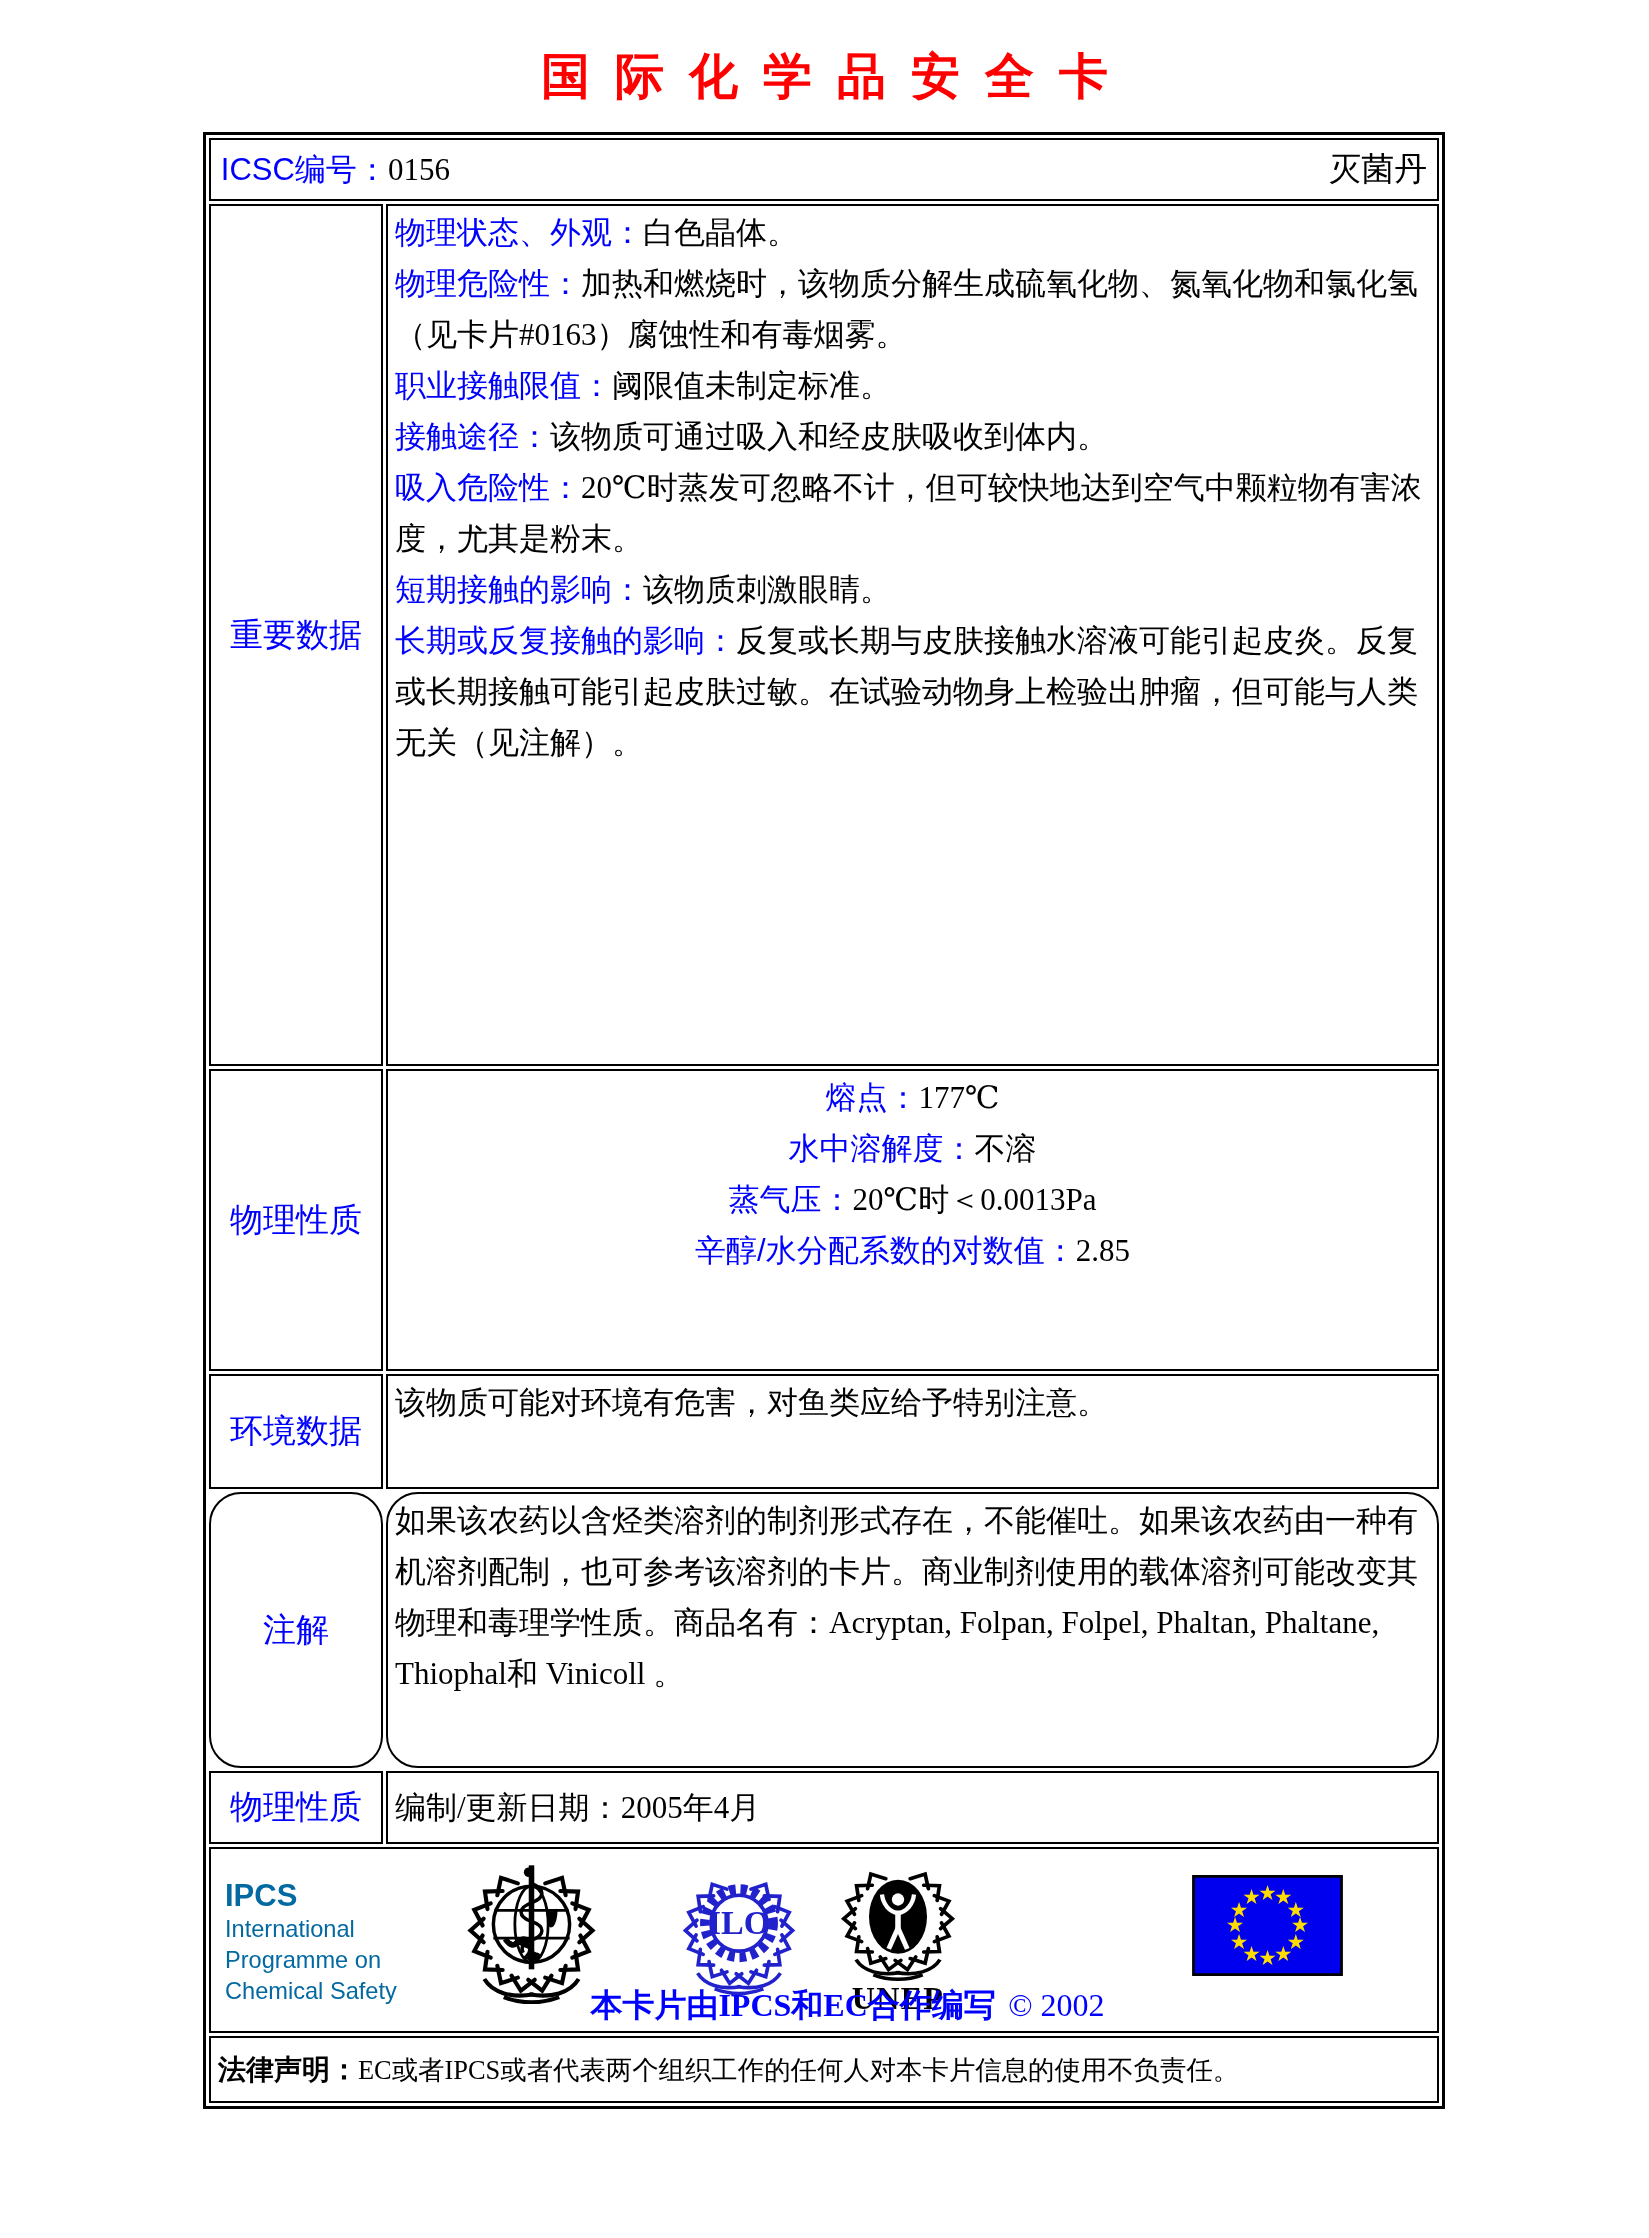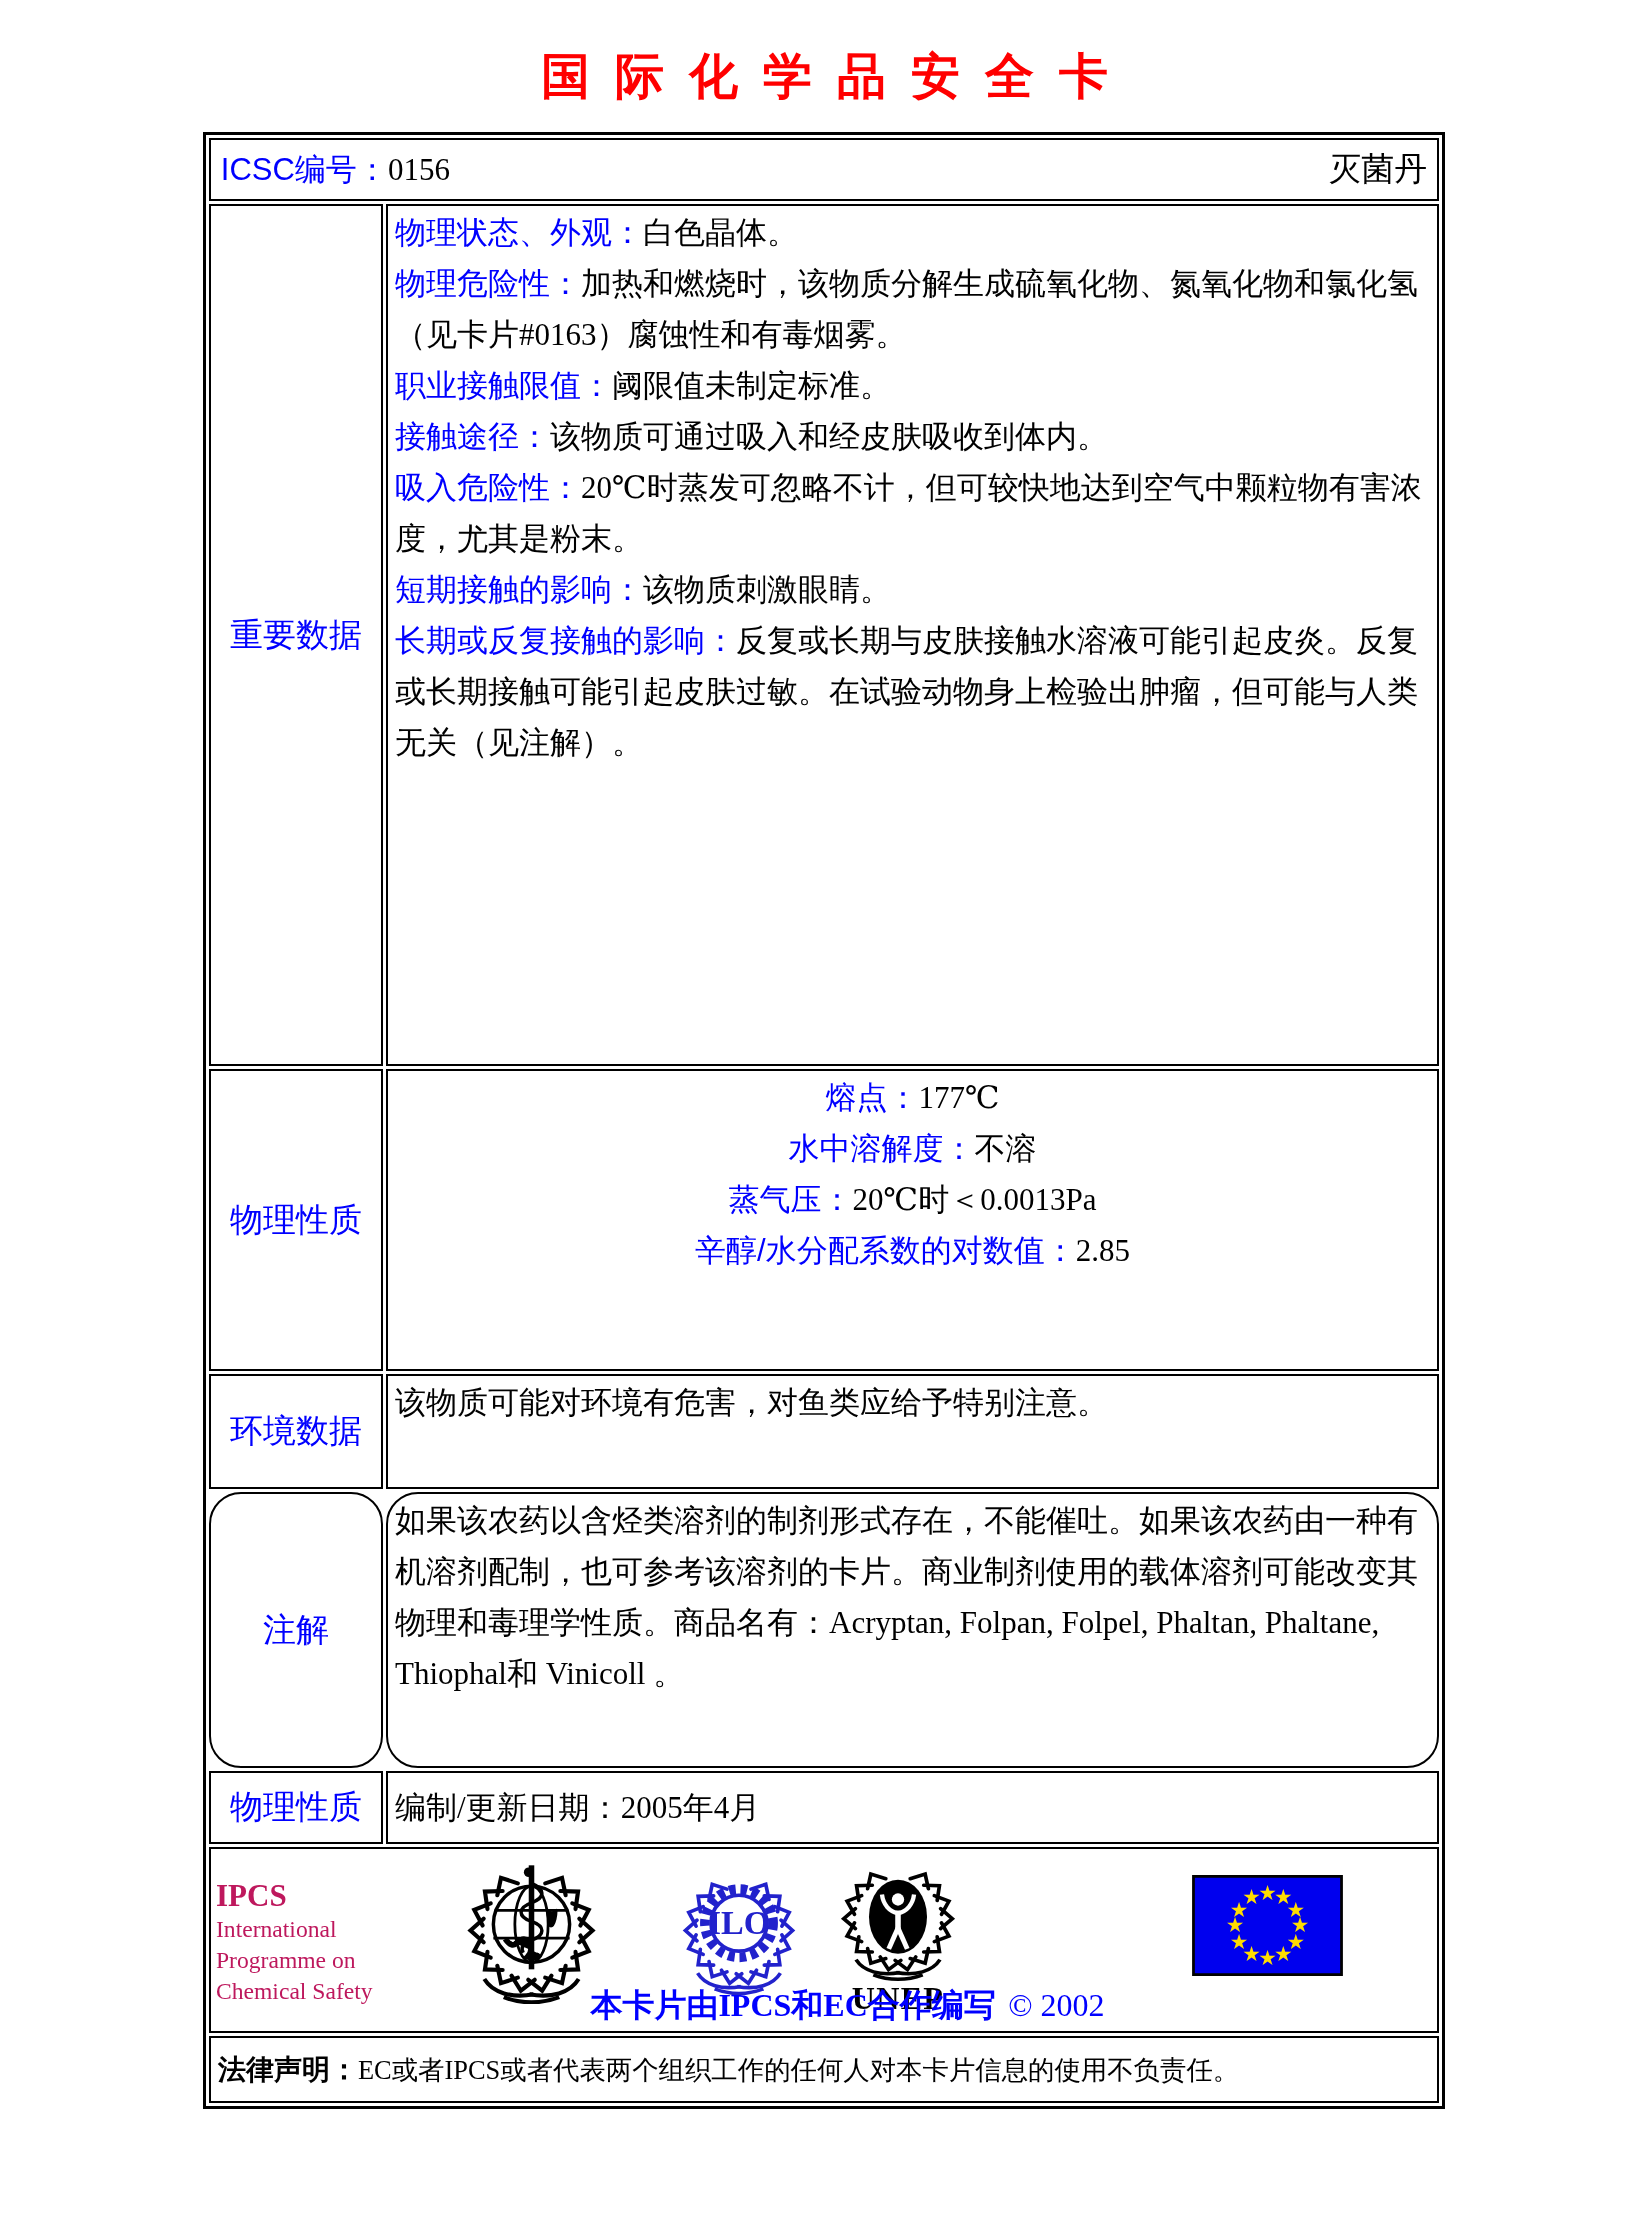--- a/index.html
+++ b/index.html
@@ -34,22 +34,22 @@
   .content p{margin:0;}
   td.h-important{height:862px;}
   td.h-physical{height:302px;text-align:center;}
   td.h-environ{height:115px;}
   td.h-notes{height:276px;border-radius:32px;}
   td.h-additional{height:40px;vertical-align:middle;}
   td.h-logos{height:186px;position:relative;padding:0;}
   td.h-legal{height:67px;vertical-align:middle;font-size:26.4px;}
   .legal-lbl{font-weight:bold;font-family:"Liberation Sans","DejaVu Sans",sans-serif;font-size:28px;}
   .ipcs-block{
-    position:absolute;left:5px;top:29px;color:#be185d;
-    font-family:Liberation Serif, serif;font-size:23.6px;line-height:31px;
+    position:absolute;left:14px;top:29px;color:#0369a1;
+    font-family:Liberation Sans, sans-serif;font-size:23.6px;line-height:31px;
   }
   .ipcs-block .acro{font-size:31px;font-weight:bold;line-height:36px;}
   .logo{position:absolute;}
   .logo-who{left:251px;top:8.3px;color:#000;}
   .logo-ilo{left:467px;top:16.7px;color:var(--ilo-blue);}
   .logo-unep{left:625px;top:11px;color:#000;}
   .logo-eu{left:981px;top:26.4px;}
   .credit-line{
     position:absolute;left:0;right:0;bottom:2.8px;text-align:center;
     color:var(--label-blue);font-size:32px;font-weight:bold;

